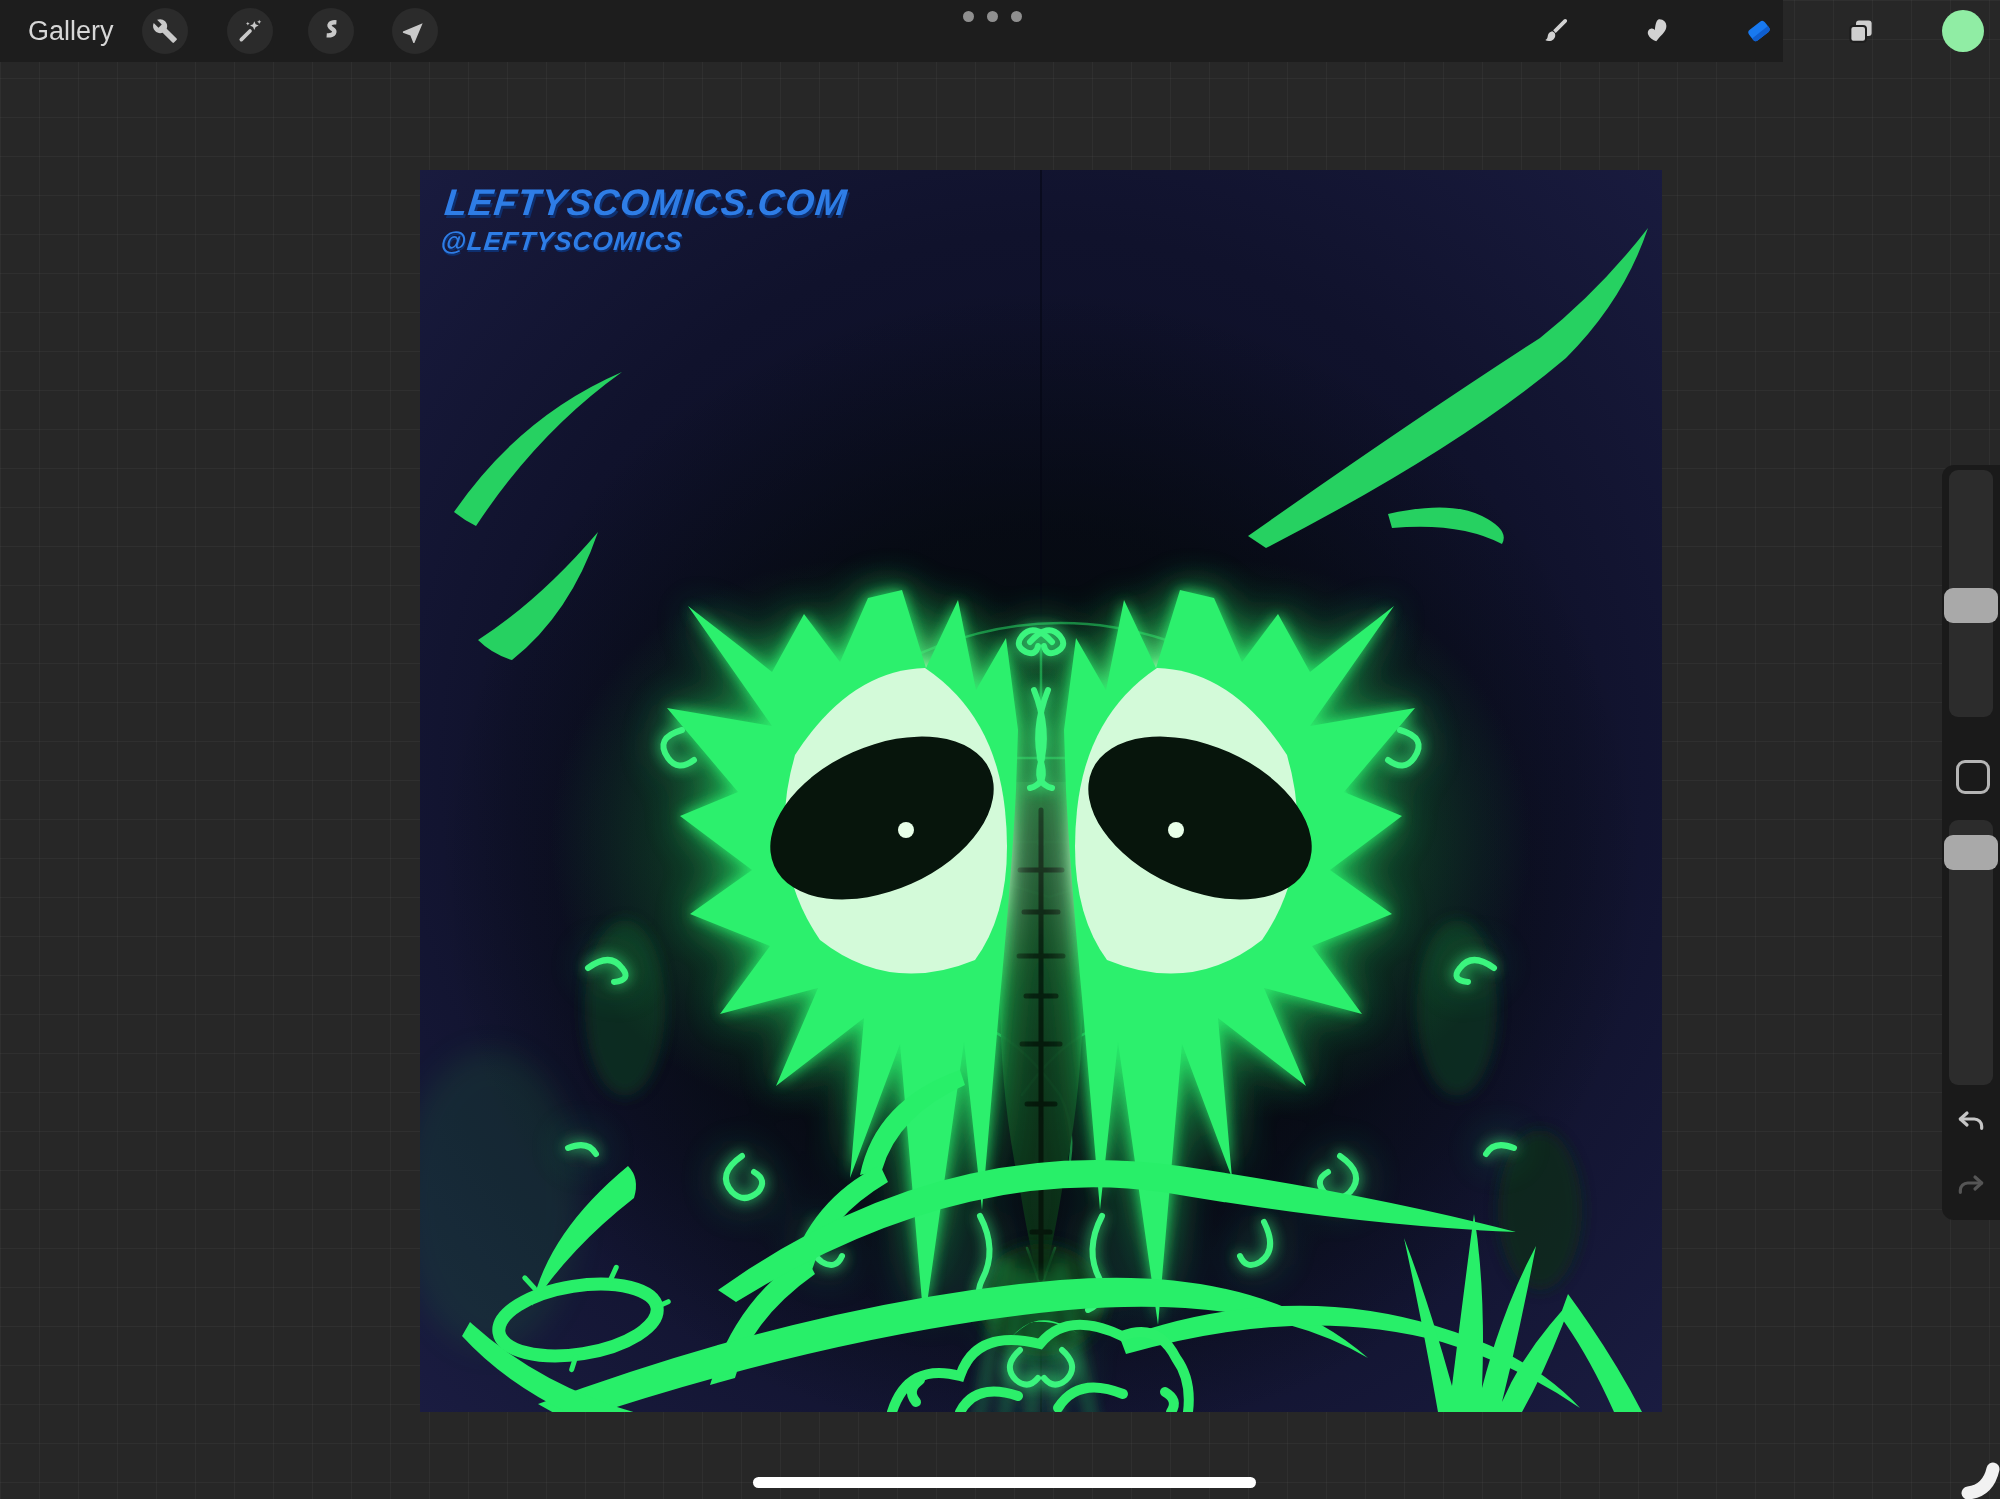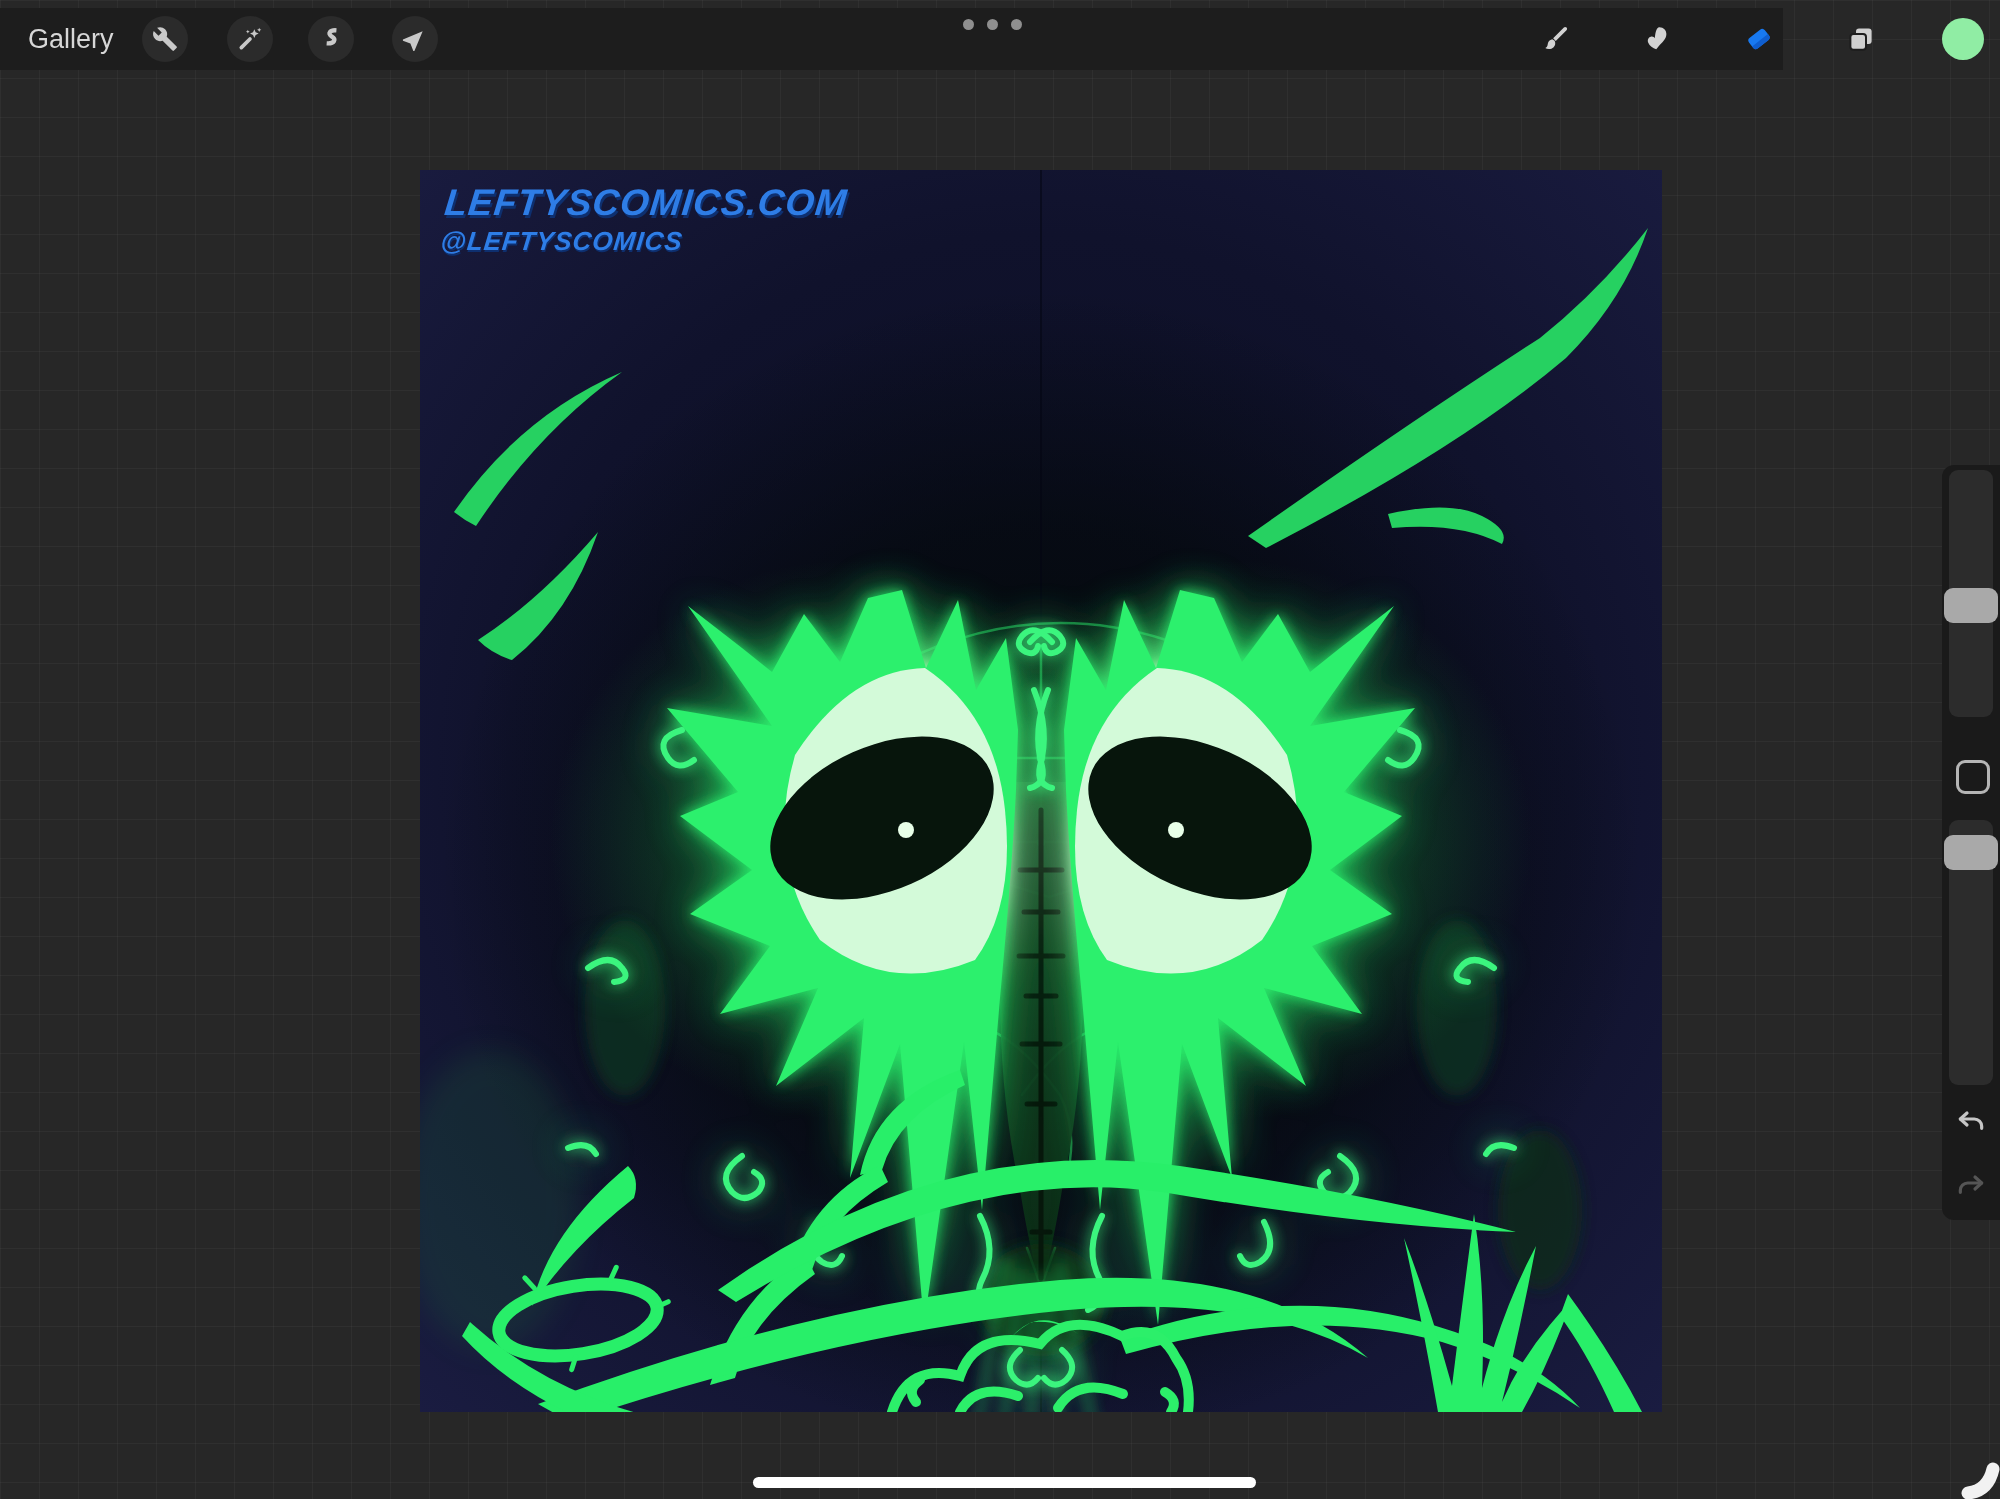--- a/index.html
+++ b/index.html
@@ -3,21 +3,21 @@
 <meta charset="utf-8">
 <style>
   html,body{margin:0;padding:0;background:#272727;}
   #screen{position:relative;width:2000px;height:1499px;overflow:hidden;
     background-color:#272727;
     background-image:linear-gradient(rgba(255,255,255,0.035) 1px, transparent 1px),
                      linear-gradient(90deg, rgba(255,255,255,0.035) 1px, transparent 1px);
     background-size:39px 39px;
     font-family:"Liberation Sans", sans-serif;}
   
-  .topbar{position:absolute;left:0;top:8px;width:1783px;height:62px;background:#1d1d1d;}
+  .topbar{position:absolute;left:0;top:0;width:1783px;height:62px;background:#1d1d1d;}
   .gallery{position:absolute;left:28px;top:0;height:62px;line-height:62px;font-size:27px;color:#d7d7d7;cursor:default;}
   .toolcircle{position:absolute;top:8px;width:46px;height:46px;border-radius:50%;background:#2b2b2b;display:flex;align-items:center;justify-content:center;}
   .dots{position:absolute;left:963px;top:11px;display:flex;gap:13px;}
   .dots i{width:11px;height:11px;border-radius:50%;background:#8f8f8f;display:block;}
   .ricon{position:absolute;top:8px;width:46px;height:46px;display:flex;align-items:center;justify-content:center;}
   
   .sidebar{position:absolute;left:1942px;top:465px;width:58px;height:755px;background:#1a1a1a;border-radius:12px 0 0 12px;}
   .track{position:absolute;left:7px;width:44px;background:#2c2c2c;border-radius:9px;}
   .handle{position:absolute;left:2px;width:54px;height:35px;background:#a9a9a9;border-radius:9px;}
   .modbtn{position:absolute;left:14px;top:295px;width:28px;height:28px;border:3px solid #b5b5b5;border-radius:9px;background:transparent;}

